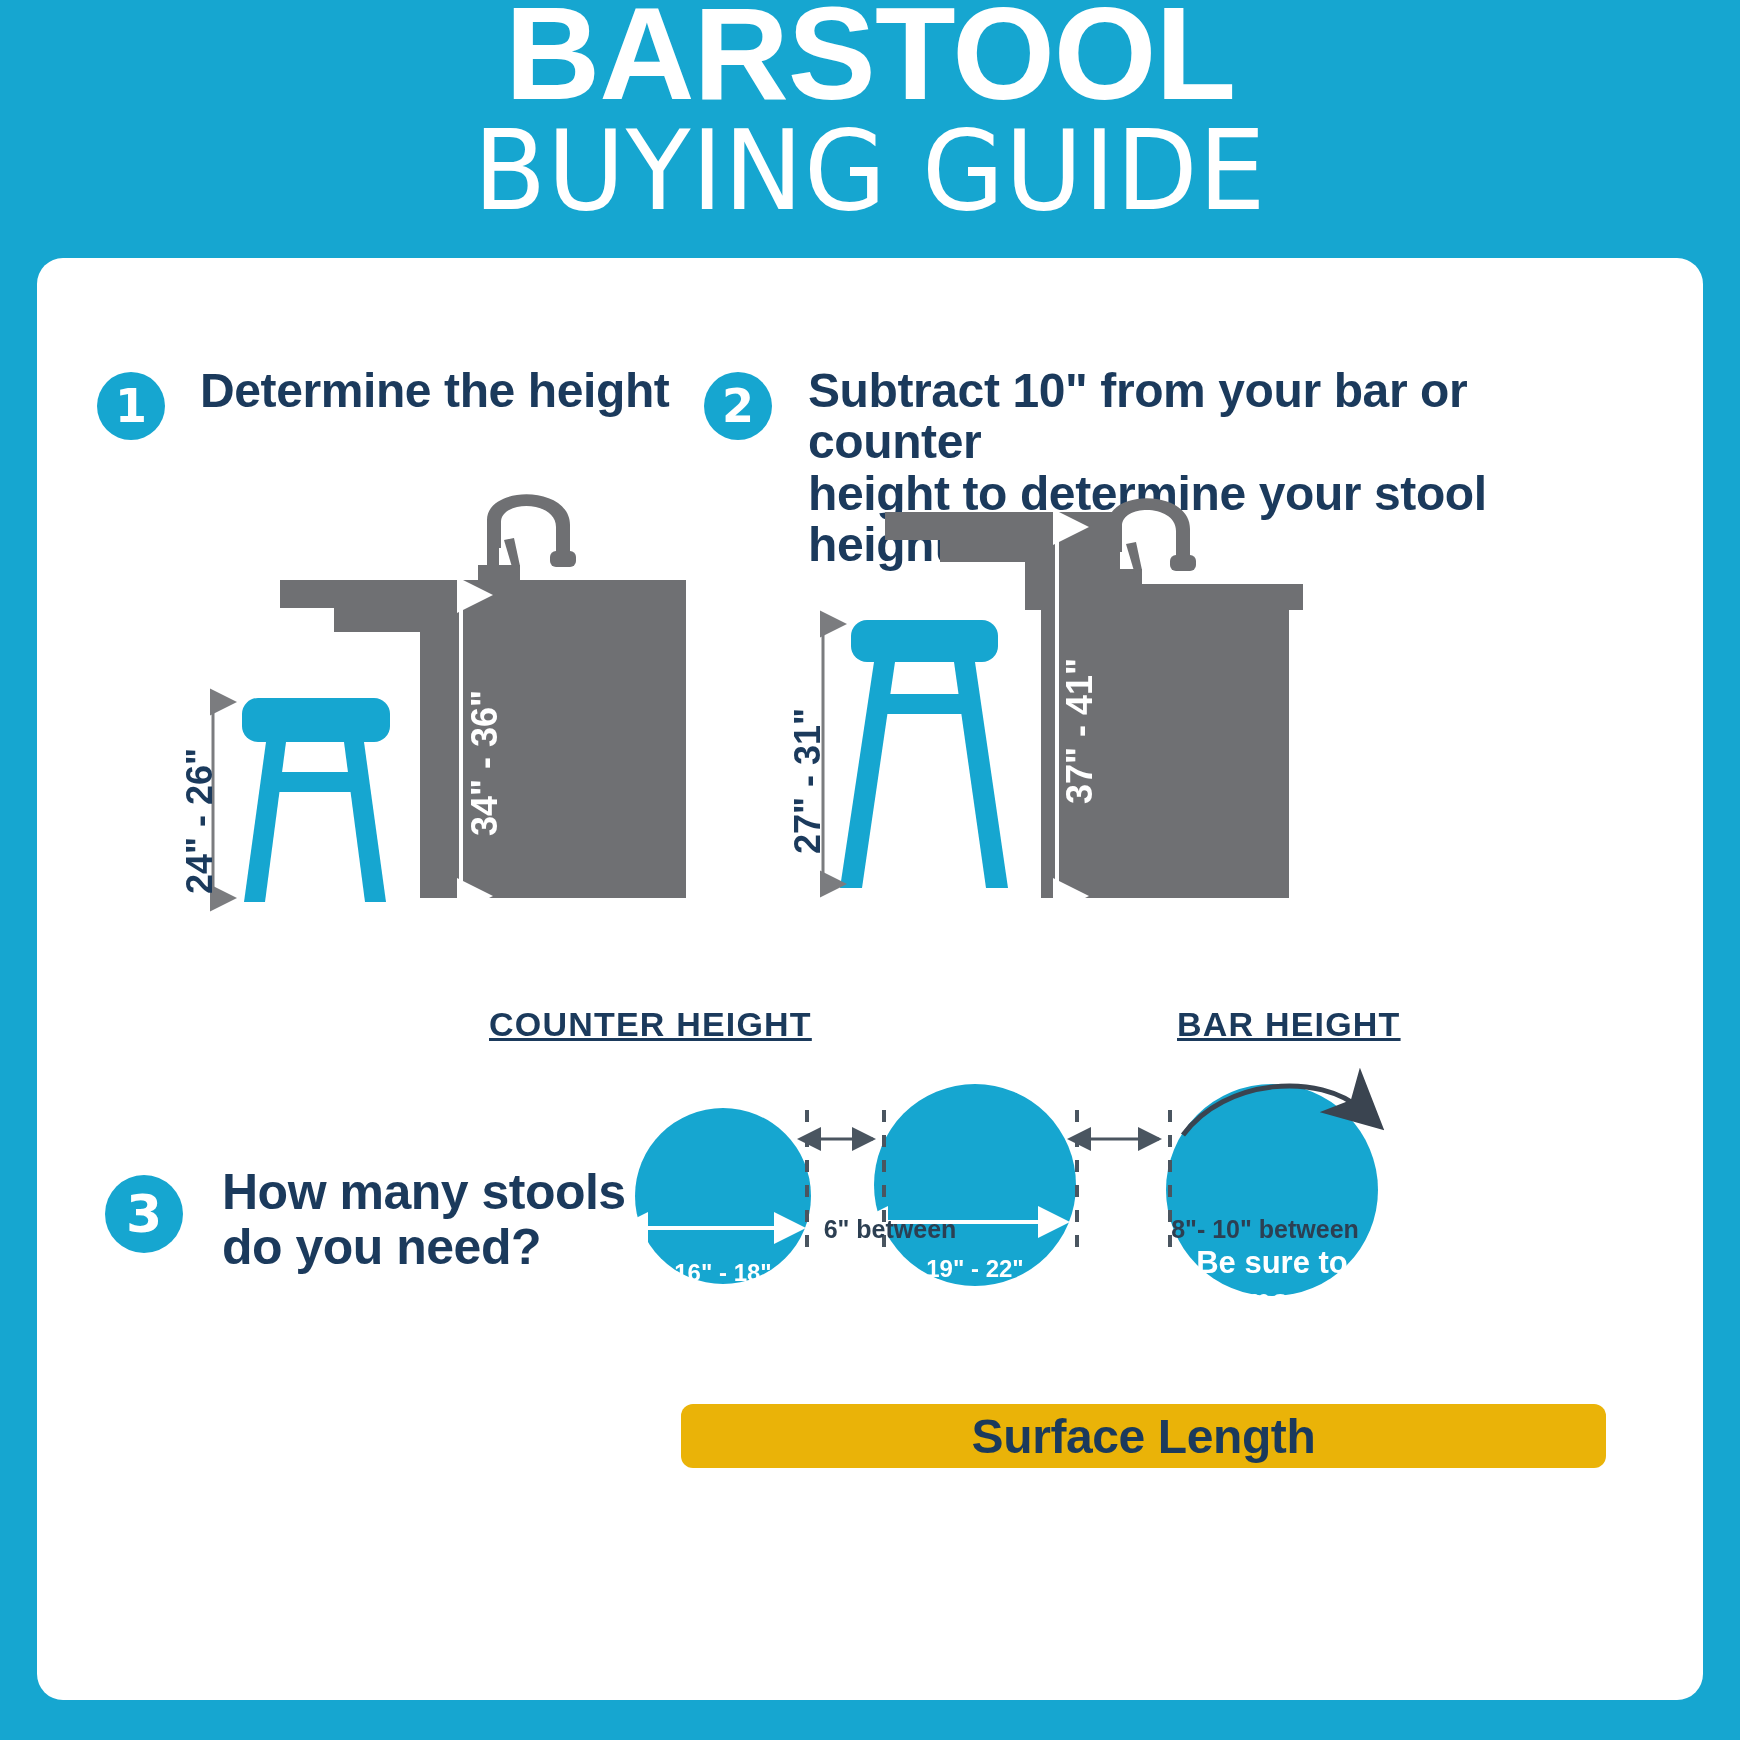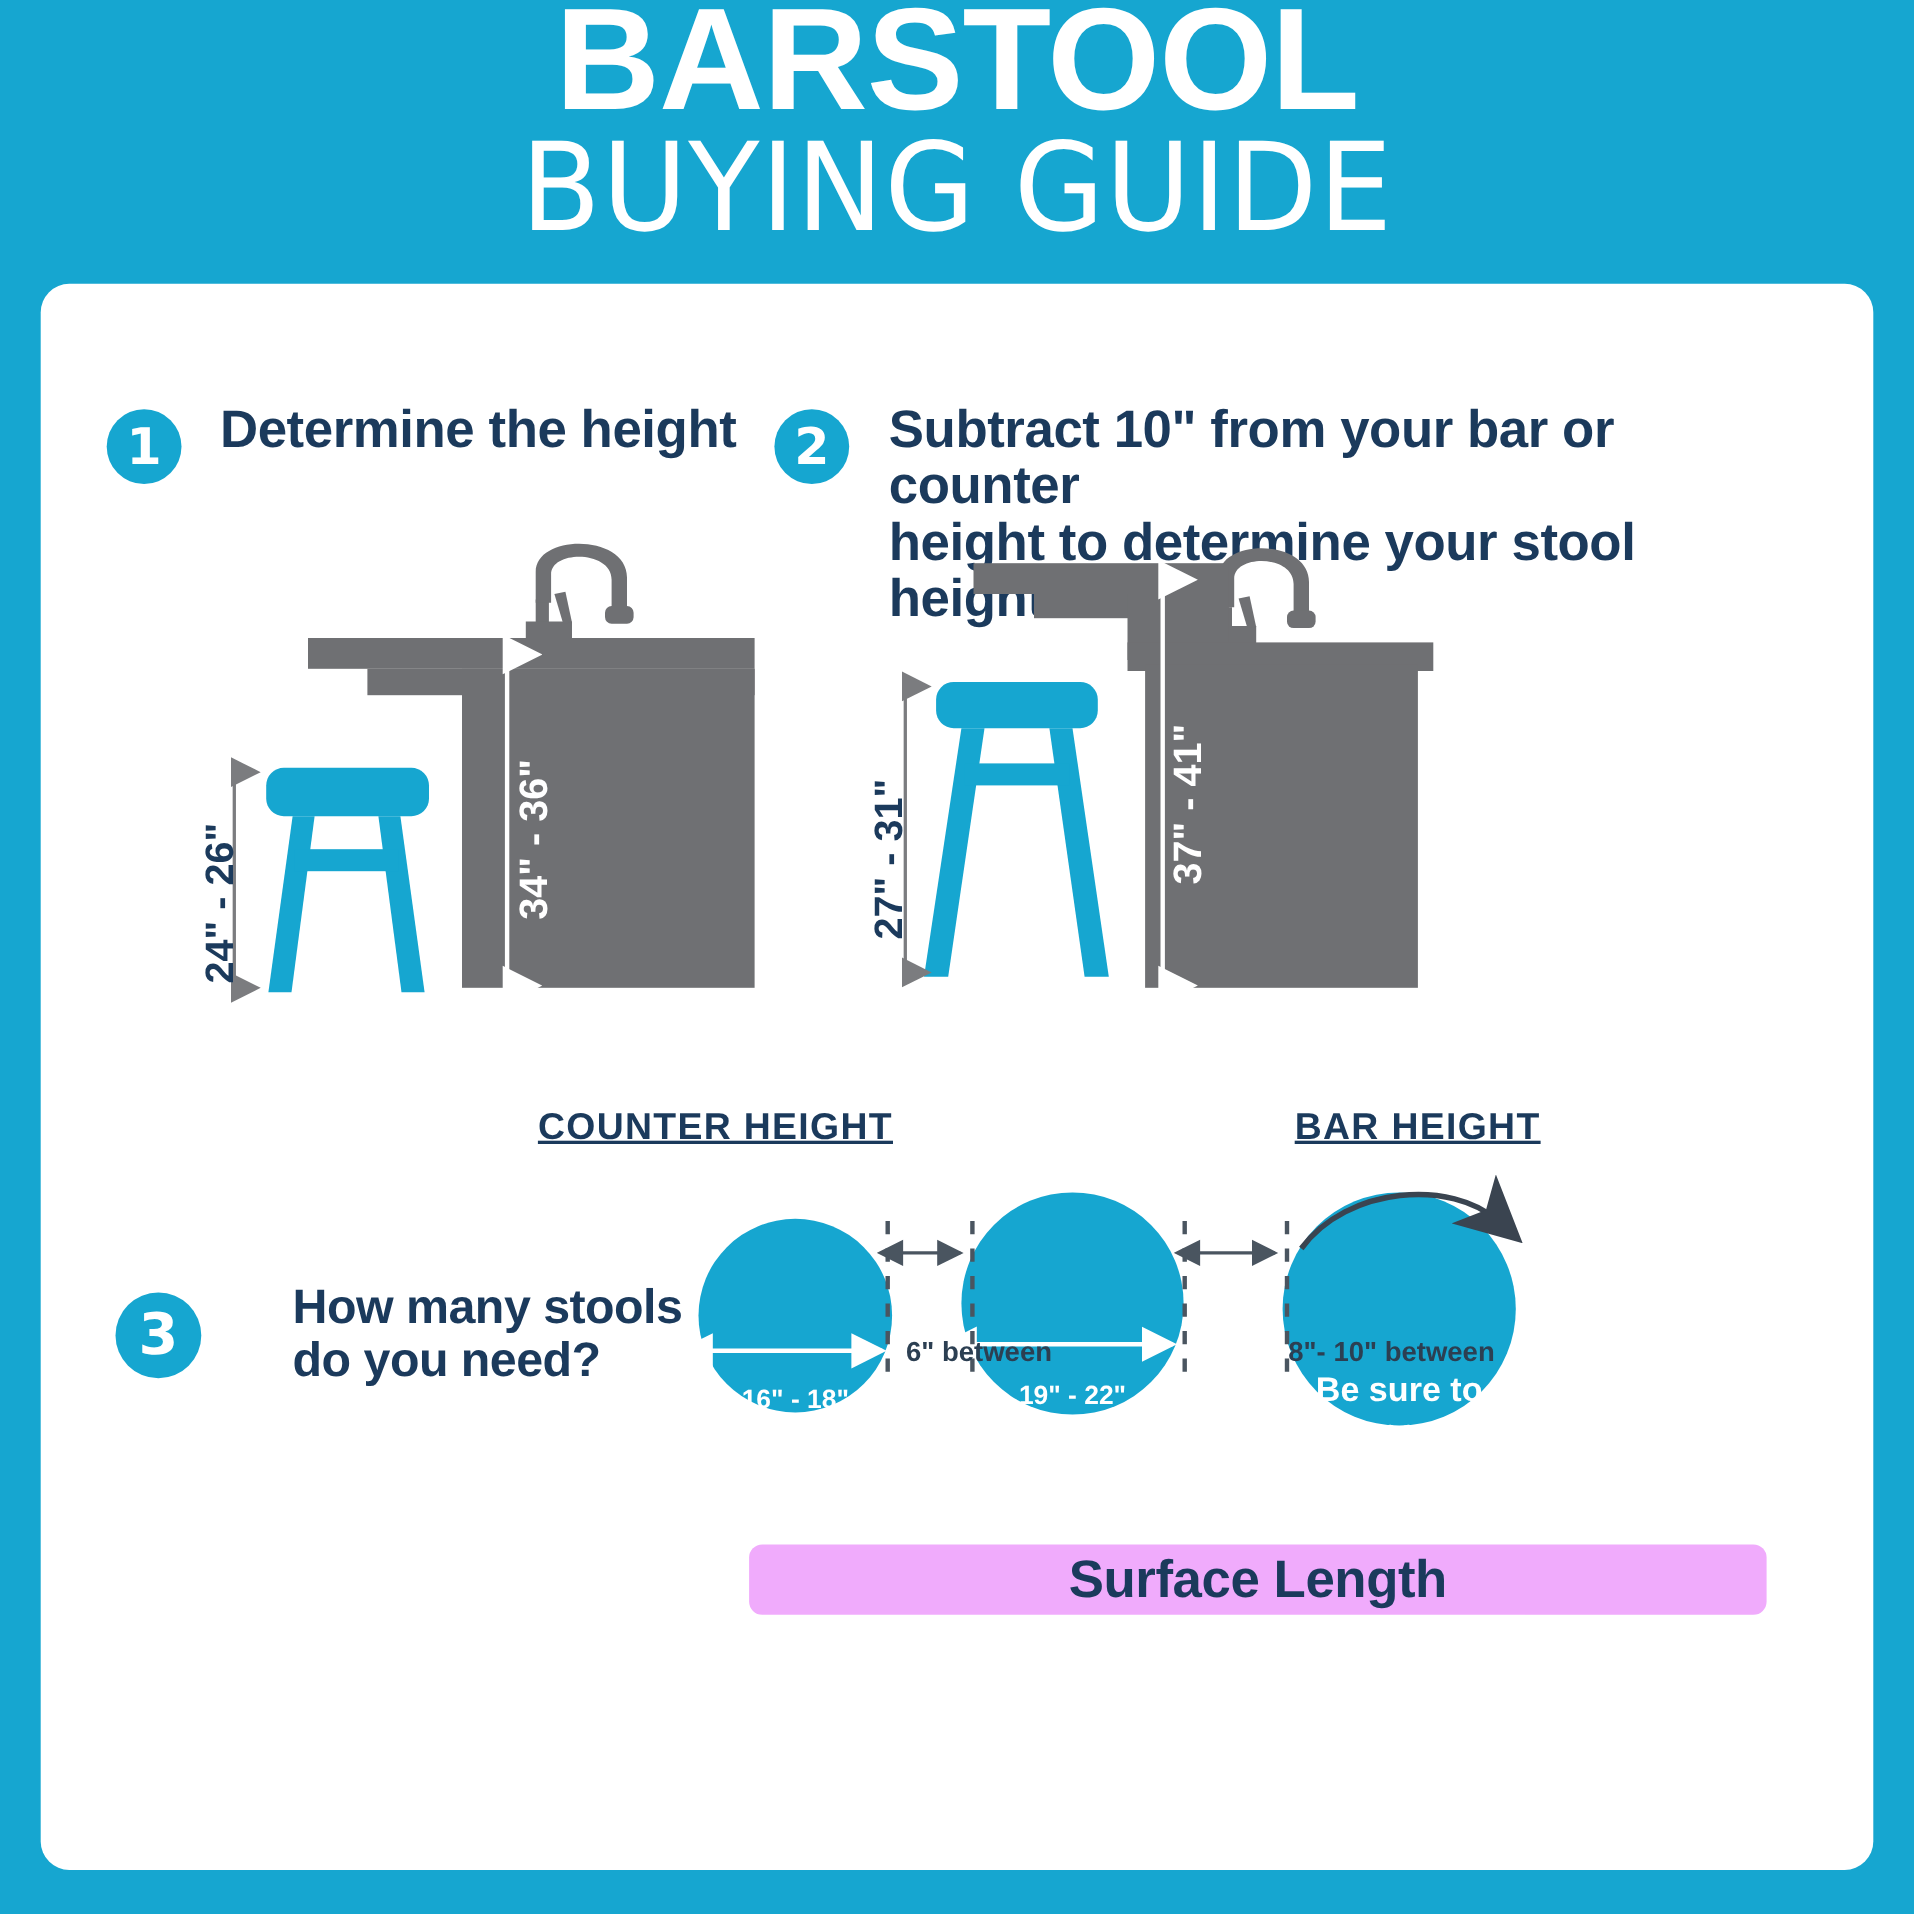--- a/index.html
+++ b/index.html
@@ -49,23 +49,22 @@
     position:absolute;
     color:#1b3a5c;
     font-weight:bold;
     font-size:48px;line-height:1.07;
     font-family:"Liberation Sans", sans-serif;
     letter-spacing:-0.4px;
   }
   .step3-head{
     position:absolute;
     color:#1b3a5c;font-weight:bold;
-    font-size:44px;line-height:1.1;
+    font-size:50px;line-height:1.1;
     letter-spacing:-0.5px;
-    margin-left:44px;
   }
   
   svg.layer{position:absolute;left:0;top:0;width:1740px;height:1740px;pointer-events:none;}
   .dimlabel{
     position:absolute;
     color:#1b3a5c;font-weight:bold;
     font-size:36px;letter-spacing:0px;
     transform-origin:center center;
     white-space:nowrap;
   }
@@ -83,21 +82,21 @@
   }
   .circtext{
     position:absolute;
     color:#ffffff;font-weight:bold;
     font-size:24px;line-height:1.16;
     text-align:center;white-space:nowrap;
   }
   .circtext.small{font-size:31px;line-height:1.22;}
   .surface-bar{
     position:absolute;
-    background:#f0abfc;border-radius:12px;
+    background:#eab308;border-radius:12px;
     display:flex;align-items:center;justify-content:center;
   }
   .surface-bar span{
     color:#1b3a5c;font-weight:bold;font-size:48px;letter-spacing:-0.4px;
   }
 </style>
 </head>
 <body>
 
 <div class="header">

